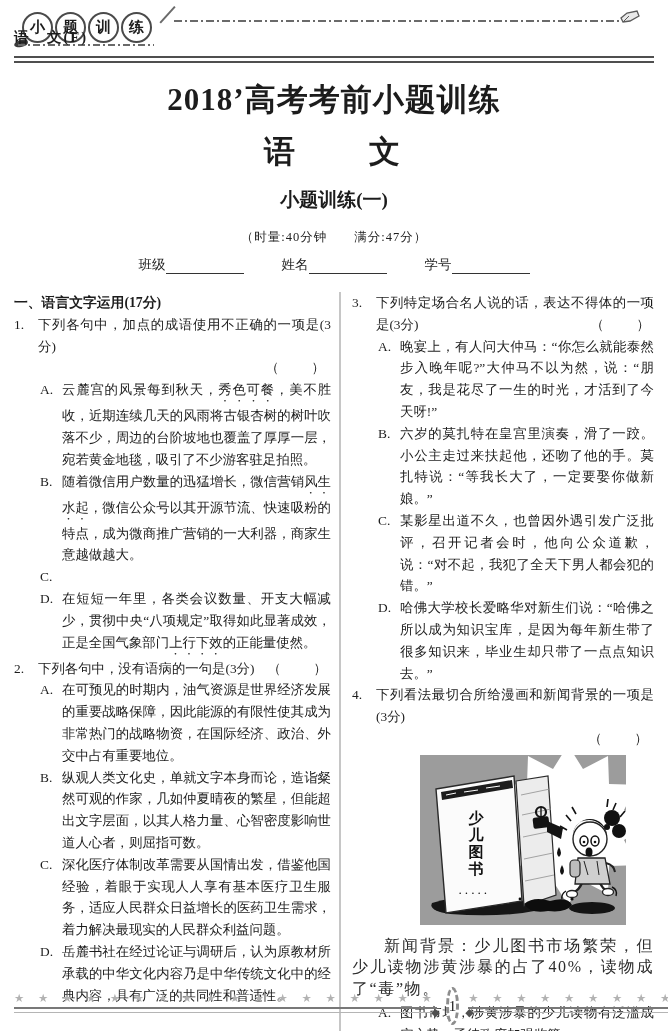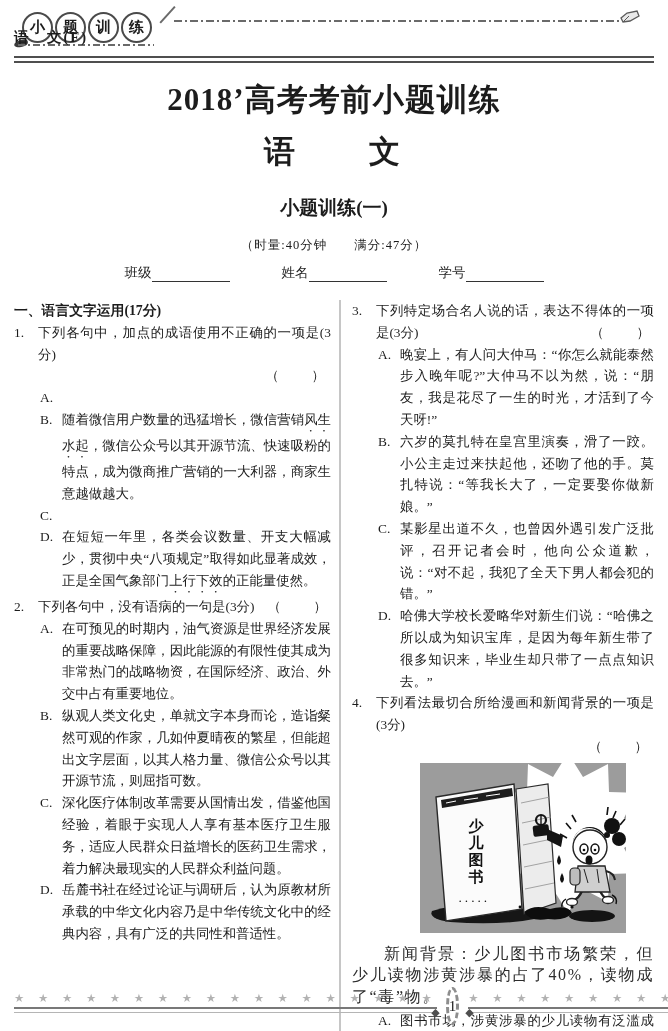--- a/index.html
+++ b/index.html
@@ -23,23 +23,23 @@
   .hdr-diag{position:absolute;left:146px;top:14px;width:22px;height:1.5px;background:#6a6a6a;
       transform:rotate(-48deg);transform-origin:left center;}
   .pencil{position:absolute;right:14px;top:2px;}
   .hdr-subject{position:absolute;left:0;right:0;top:20px;
       font-weight:bold;font-size:14.5px;letter-spacing:2px;}
   .hdr-rule{margin-top:6px;height:3px;border-top:2px solid #4f4f4f;border-bottom:2px solid #4f4f4f;}
 
   
   .t-main{margin-top:16px;text-align:center;font-size:31px;font-weight:bold;letter-spacing:1px;}
   .t-subject{margin-top:10px;text-align:center;font-size:31px;font-weight:bold;letter-spacing:4px;}
-  .t-sub{margin-top:22px;text-align:center;font-size:19px;font-weight:bold;}
+  .t-sub{margin-top:14px;text-align:center;font-size:19px;font-weight:bold;}
   .t-meta{margin-top:16px;text-align:center;font-size:12.5px;letter-spacing:1px;}
-  .fields{margin-top:10px;display:flex;justify-content:center;gap:52px;font-size:13.5px;align-items:flex-end;}
+  .fields{margin-top:10px;display:flex;justify-content:center;gap:38px;font-size:13.5px;align-items:flex-end;}
   .field{display:flex;align-items:flex-end;}
   .field .blank{display:inline-block;width:78px;border-bottom:1.2px solid #333;height:14px;}
 
   
   .columns{display:flex;margin-top:18px;font-size:13.4px;line-height:21.8px;text-align:justify;}
   .col-left{width:317px;padding-right:8px;}
   .divider{width:2px;background:#c6c6c6;}
   .col-right{flex:1;padding-left:11px;}
   .section-head{font-family:Liberation Serif, serif;font-weight:bold;font-size:13.8px;}
   .stem{display:flex;}
@@ -119,20 +119,21 @@
   <div class="columns">
     <div class="col-left" id="col-left">
         <div class="section-head">一、语言文字运用(17分)</div>
         <div class="stem">
           <span class="stem-num">1.</span>
           <span class="stem-body"><span class="">下列各句中，加点的成语使用不正确的一项是(3分)</span></span>
         </div>
         <div class="bracket-line">（　　）</div>
         <div class="option">
           <span class="opt-letter">A.</span>
+          <span class="opt-body"><span class="">云麓宫的风景每到秋天，</span><span class="em-dot">秀色可餐</span><span class="">，美不胜收，近期连续几天的风雨将古银杏树的树叶吹落不少，周边的台阶坡地也覆盖了厚厚一层，宛若黄金地毯，吸引了不少游客驻足拍照。</span></span>
         </div>
         <div class="option">
           <span class="opt-letter">B.</span>
           <span class="opt-body"><span class="">随着微信用户数量的迅猛增长，微信营销</span><span class="em-dot">风生水起</span><span class="">，微信公众号以其开源节流、快速吸粉的特点，成为微商推广营销的一大利器，商家生意越做越大。</span></span>
         </div>
         <div class="option">
           <span class="opt-letter">C.</span>
         </div>
         <div class="option">
           <span class="opt-letter">D.</span>
@@ -141,21 +142,21 @@
         <div class="stem">
           <span class="stem-num">2.</span>
           <span class="stem-body"><span class="">下列各句中，没有语病的一句是(3分)</span><span class="bracket">（　　）</span></span>
         </div>
         <div class="option">
           <span class="opt-letter">A.</span>
           <span class="opt-body"><span class="">在可预见的时期内，油气资源是世界经济发展的重要战略保障，因此能源的有限性使其成为非常热门的战略物资，在国际经济、政治、外交中占有重要地位。</span></span>
         </div>
         <div class="option">
           <span class="opt-letter">B.</span>
-          <span class="opt-body"><span class="">纵观人类文化史，单就文字本身而论，造诣粲然可观的作家，几如仲夏晴夜的繁星，但能超出文字层面，以其人格力量、微信公众号以其开源节流，则屈指可数。</span></span>
+          <span class="opt-body"><span class="">纵观人类文化史，单就文字本身而论，造诣粲然可观的作家，几如仲夏晴夜的繁星，但能超出文字层面，以其人格力量、心智密度影响世道人心者，则屈指可数。</span></span>
         </div>
         <div class="option">
           <span class="opt-letter">C.</span>
           <span class="opt-body"><span class="">深化医疗体制改革需要从国情出发，借鉴他国经验，着眼于实现人人享有基本医疗卫生服务，适应人民群众日益增长的医药卫生需求，着力解决最现实的人民群众利益问题。</span></span>
         </div>
         <div class="option">
           <span class="opt-letter">D.</span>
           <span class="opt-body"><span class="">岳麓书社在经过论证与调研后，认为原教材所承载的中华文化内容乃是中华传统文化中的经典内容，具有广泛的共同性和普适性。</span></span>
         </div>
       </div>

